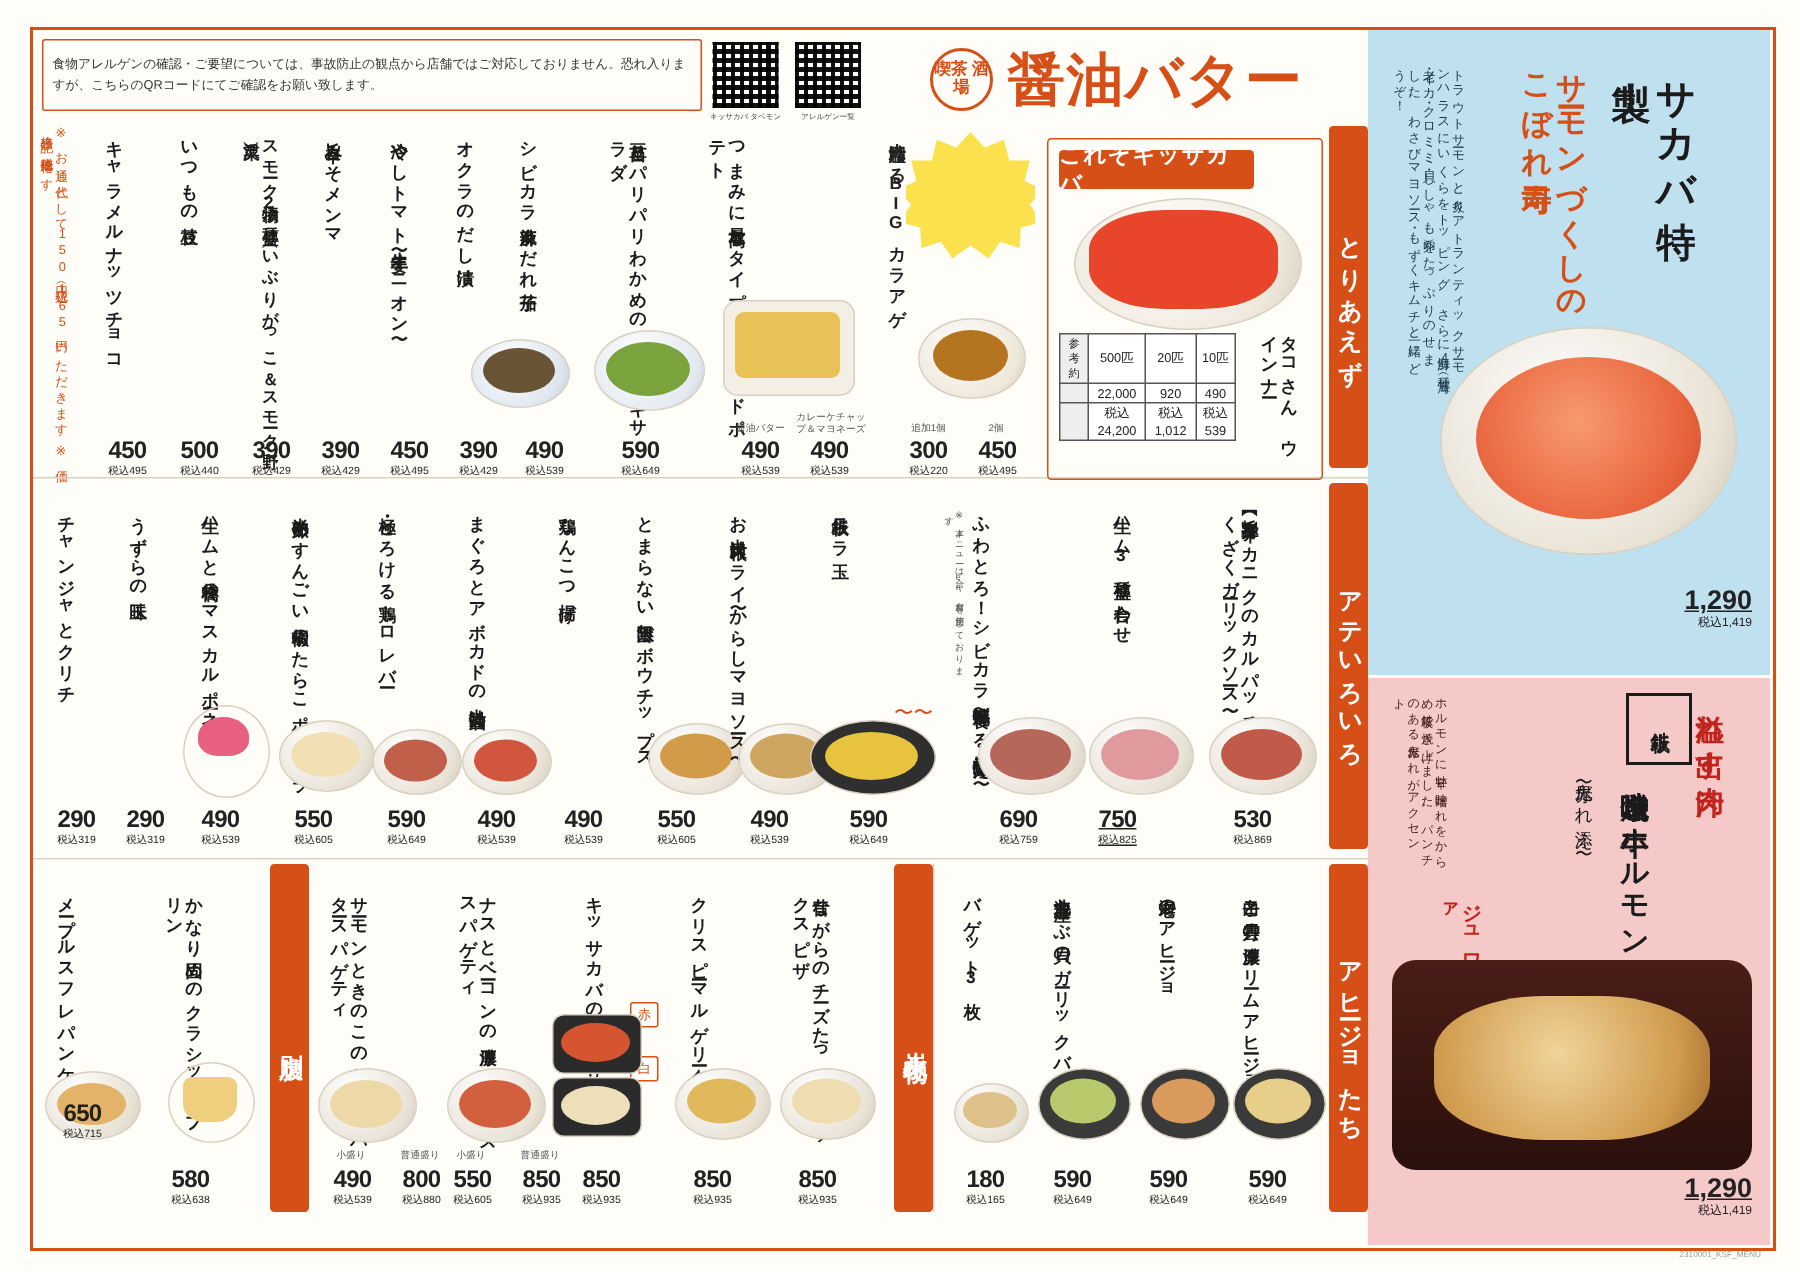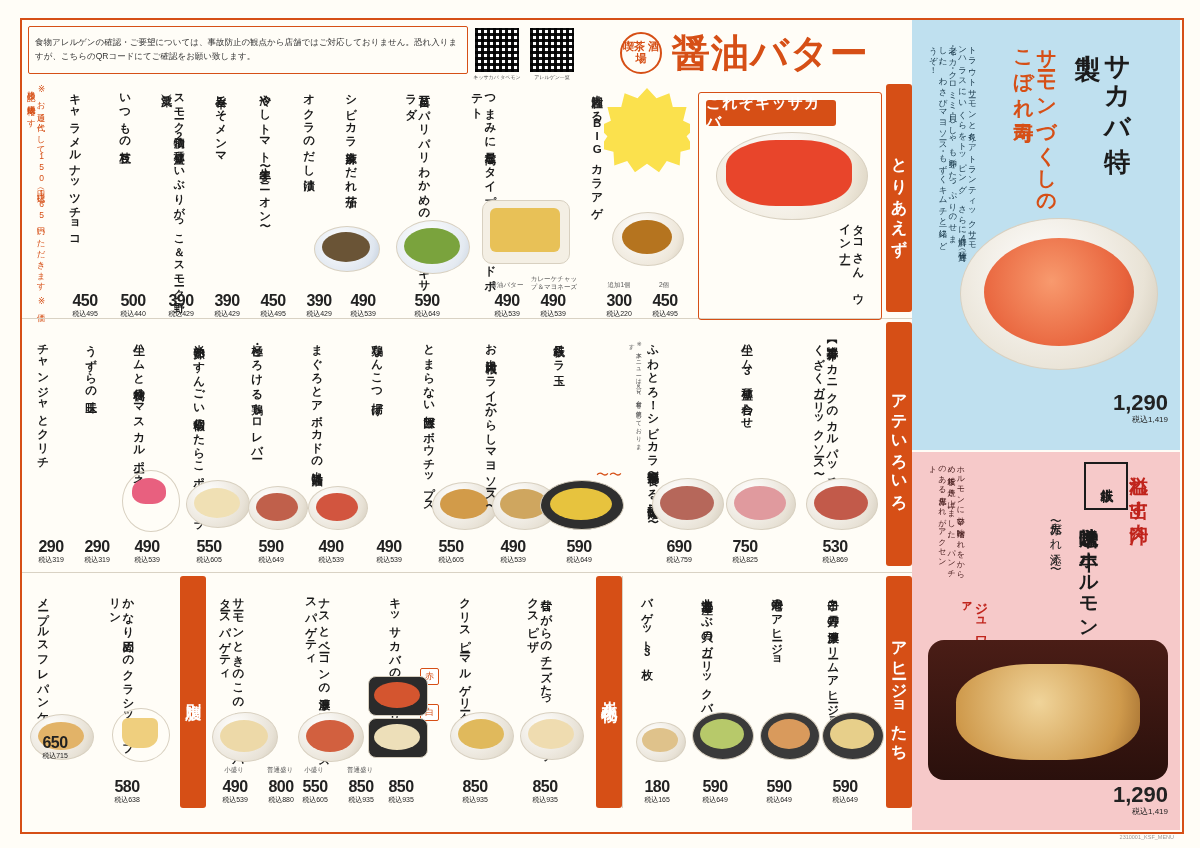--- a/index.html
+++ b/index.html
@@ -110,21 +110,21 @@
   .footer{
     position:absolute;right:26px;bottom:8px;font-size:5.5px;color:#999;
   }
   .tag{
     position:absolute;border:1px solid #d64f16;color:#d64f16;font-size:9px;
     padding:1px 4px;border-radius:2px;background:#fff;
   }
   .bigprice{
     position:absolute;text-align:right;font-weight:bold;color:#222;
   }
-  .bigprice .b{font-size:22px;}
+  .bigprice .b{font-size:18px;text-decoration:underline;}
   .bigprice .s{display:block;font-size:8px;font-weight:normal;margin-top:-2px;}
   .wavy{position:absolute;color:#d64f16;font-size:13px;}
   .menuname{
     position:absolute;color:#1b1b1b;font-weight:bold;
   }
   .menuname.small{font-size:11.5px;}
   .note-sm{position:absolute;font-size:6.5px;color:#555;}
 </style>
 </head>
 <body>
@@ -266,20 +266,42 @@
   <div class="food" style="left:404px;top:228px;width:56px;height:36px;background:#7aa33d;"></div>
   <div class="plate" style="left:482px;top:200px;width:86px;height:62px;border-radius:10px;background:#f4efe4;"></div>
   <div class="food" style="left:490px;top:208px;width:70px;height:44px;border-radius:6px;background:#e8c157;"></div>
   <div class="plate" style="left:612px;top:212px;width:70px;height:52px;background:radial-gradient(circle at 40% 35%,#fff,#eee7da 70%,#cfc6b4);"></div>
   <div class="food" style="left:622px;top:220px;width:50px;height:34px;background:#b5741f;"></div>
 
   <div class="sectionbox" style="left:698px;top:92px;width:182px;height:226px;"></div>
   <div class="korezo" style="left:706px;top:100px;width:130px;height:26px;">これぞキッサカバ</div>
   <div class="plate" style="left:716px;top:132px;width:150px;height:86px;background:radial-gradient(circle at 40% 35%,#fff,#efe9dc 70%,#d6cdb9);"></div>
   <div class="food" style="left:726px;top:140px;width:126px;height:66px;background:#e8452b;border-radius:40%;"></div>
+  <table class="tbl" style="left:706px;top:222px;width:118px;">
+    <tbody>
+        <tr>
+      <td class="hd">参考約</td>
+      <td>500匹</td>
+      <td>20匹</td>
+      <td>10匹</td>
+    </tr>
+    <tr>
+      <td class="hd">&nbsp;</td>
+      <td>22,000</td>
+      <td>920</td>
+      <td>490</td>
+    </tr>
+    <tr>
+      <td class="hd">&nbsp;</td>
+      <td>税込24,200</td>
+      <td>税込1,012</td>
+      <td>税込539</td>
+    </tr>
+  </tbody>
+    </table>
   <div class="cell" style="left:838px;top:216px;width:40px;height:96px;">
     <div class="vtext menuname small">タコさん ウインナー</div>
   </div>
 
   <div class="cell" style="left:36px;top:336px;width:34px;height:180px;">
     <div class="vtext menuname small">チャンジャとクリチ</div>
   </div>
   <div class="price" style="left:28px;top:538px;width:46px;">
     <span class="big">290</span>
     <span class="sm">税込319</span>
@@ -383,21 +405,21 @@
   <div class="price" style="left:656px;top:538px;width:46px;">
     <span class="big">690</span>
     <span class="sm">税込759</span>
   </div>
 
   <div class="cell" style="left:740px;top:336px;width:34px;height:180px;">
     <div class="vtext menuname small">生ハム3種盛り合わせ</div>
   </div>
   <div class="plate" style="left:726px;top:478px;width:68px;height:50px;"></div>
   <div class="food" style="left:734px;top:486px;width:52px;height:34px;background:#e09a9e;"></div>
-  <div class="price" style="left:722px;top:538px;width:46px;">
+  <div class="price" style="left:722px;top:538px;width:46px;text-decoration:underline;">
     <span class="big">750</span>
     <span class="sm">税込825</span>
   </div>
 
   <div class="cell" style="left:812px;top:336px;width:68px;height:190px;">
     <div class="vtext menuname" style="font-size:11.5px;">【旨赤身】牛ナカニクのカルパッチョ〜ざくざくガーリックソース〜</div>
   </div>
   <div class="plate" style="left:806px;top:478px;width:70px;height:50px;"></div>
   <div class="food" style="left:814px;top:486px;width:54px;height:34px;background:#c25a4a;"></div>
   <div class="price" style="left:812px;top:538px;width:46px;">

